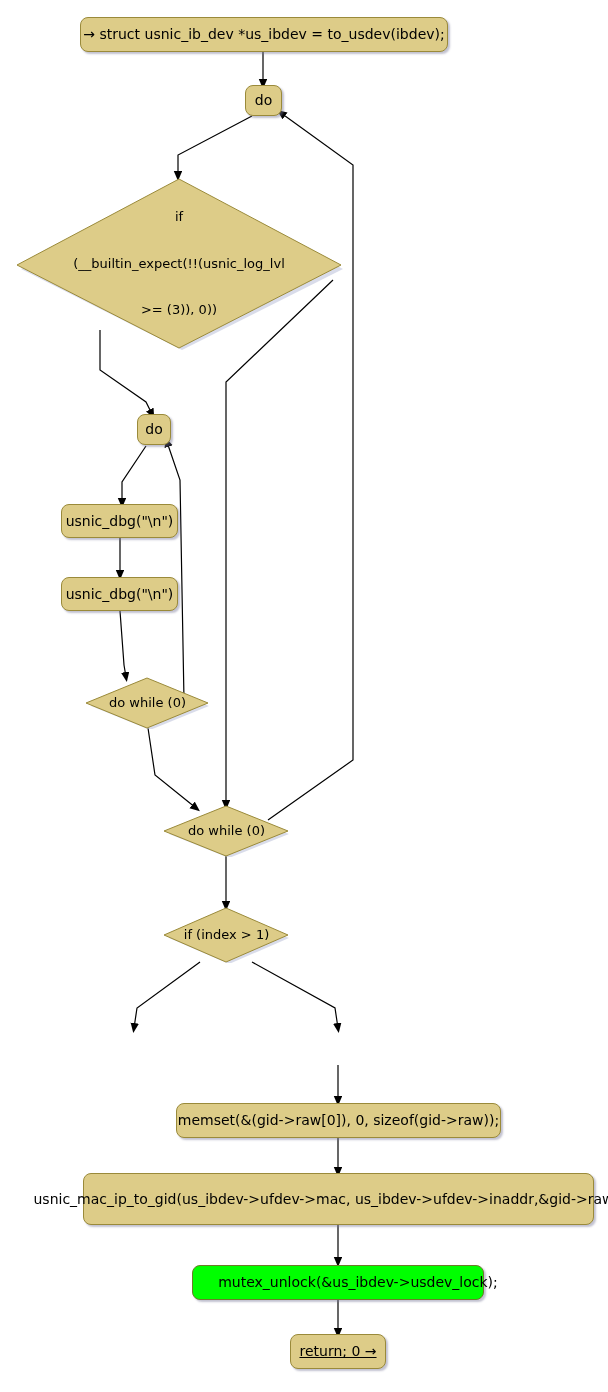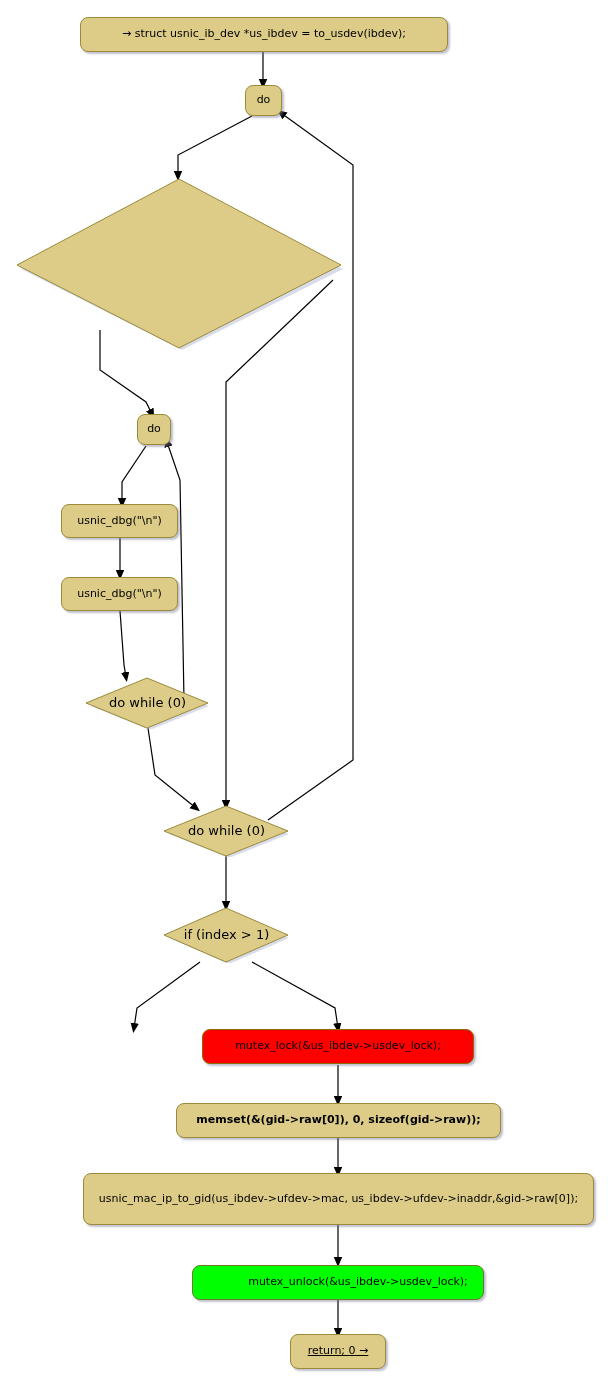--- a/index.html
+++ b/index.html
@@ -37,21 +37,21 @@
     color: #000000;
     line-height: 1.18;
     white-space: pre;
   }
   
   .act {
     border: 1px solid #9A8A3A;
     border-radius: 8px;
     background: #DDCC88;
     box-shadow: 2px 2px 2px rgba(120,120,150,0.45);
-    font-size: 11px;
+    font-size: 14px;
   }
   .act.red {
     background: #FF0000;
     border-color: #8A6B00;
   }
   .act.green {
     background: #00FF00;
     border-color: #6E7A2A;
     padding-left: 40px;
   }
@@ -133,20 +133,25 @@
 
   <div class="node act" style="left:245px; top:85px; width:37px; height:31px;">
     <span>do</span>
   </div>
 
   <div class="diamond" style="left:14px; top:177px; width:330px; height:173px;">
     <svg class="dshape" viewBox="0 0 330 173" preserveAspectRatio="none">
       <polygon points="165,5 326,89 165,170 4,89" fill="#b9c0d8" opacity="0.55" transform="translate(3,3)"></polygon>
       <polygon points="165,2 327,88 165,171 3,88" fill="#DDCC88" stroke="#9A8A3A" stroke-width="1"></polygon>
     </svg>
+    <div class="dlabel">
+      <div>if</div>
+      <div>(__builtin_expect(!!(usnic_log_lvl</div>
+      <div>&gt;= (3)), 0))</div>
+    </div>
   </div>
 
   <div class="node act" style="left:137px; top:414px; width:34px; height:31px;">
     <span>do</span>
   </div>
 
   <div class="node act" style="left:61px; top:504px; width:117px; height:34px;">
     <span>usnic_dbg("\n")</span>
   </div>
 
@@ -172,25 +177,22 @@
 
   <div class="diamond" style="left:163px; top:907px; width:127px; height:56px;">
     <svg class="dshape" viewBox="0 0 127 56" preserveAspectRatio="none">
       <polygon points="63,3 123,28 63,54 3,28" fill="#b9c0d8" opacity="0.55" transform="translate(3,3)"></polygon>
       <polygon points="63,1 125,28 63,55 1,28" fill="#DDCC88" stroke="#9A8A3A" stroke-width="1"></polygon>
     </svg>
     <div class="dlabel">if (index &gt; 1)</div>
   </div>
 
 
-  <div class="node act red" style="left:202px; top:1029px; width:272px; height:35px;">
-    <span>mutex_lock(&amp;us_ibdev-&gt;usdev_lock);</span>
-  </div>
-
-  <div class="node act" style="left:176px; top:1103px; width:325px; height:35px;font-weight:bold;">
+
+  <div class="node act" style="left:176px; top:1103px; width:325px; height:35px;">
     <span>memset(&amp;(gid-&gt;raw[0]), 0, sizeof(gid-&gt;raw));</span>
   </div>
 
   <div class="node act" style="left:83px; top:1173px; width:511px; height:52px; ">
     <span>usnic_mac_ip_to_gid(us_ibdev-&gt;ufdev-&gt;mac, us_ibdev-&gt;ufdev-&gt;inaddr,</span>
     <span>&amp;gid-&gt;raw[0]);</span>
   </div>
 
   <div class="node act green" style="left:192px; top:1265px; width:292px; height:35px;">
     <span>mutex_unlock(&amp;us_ibdev-&gt;usdev_lock);</span>

